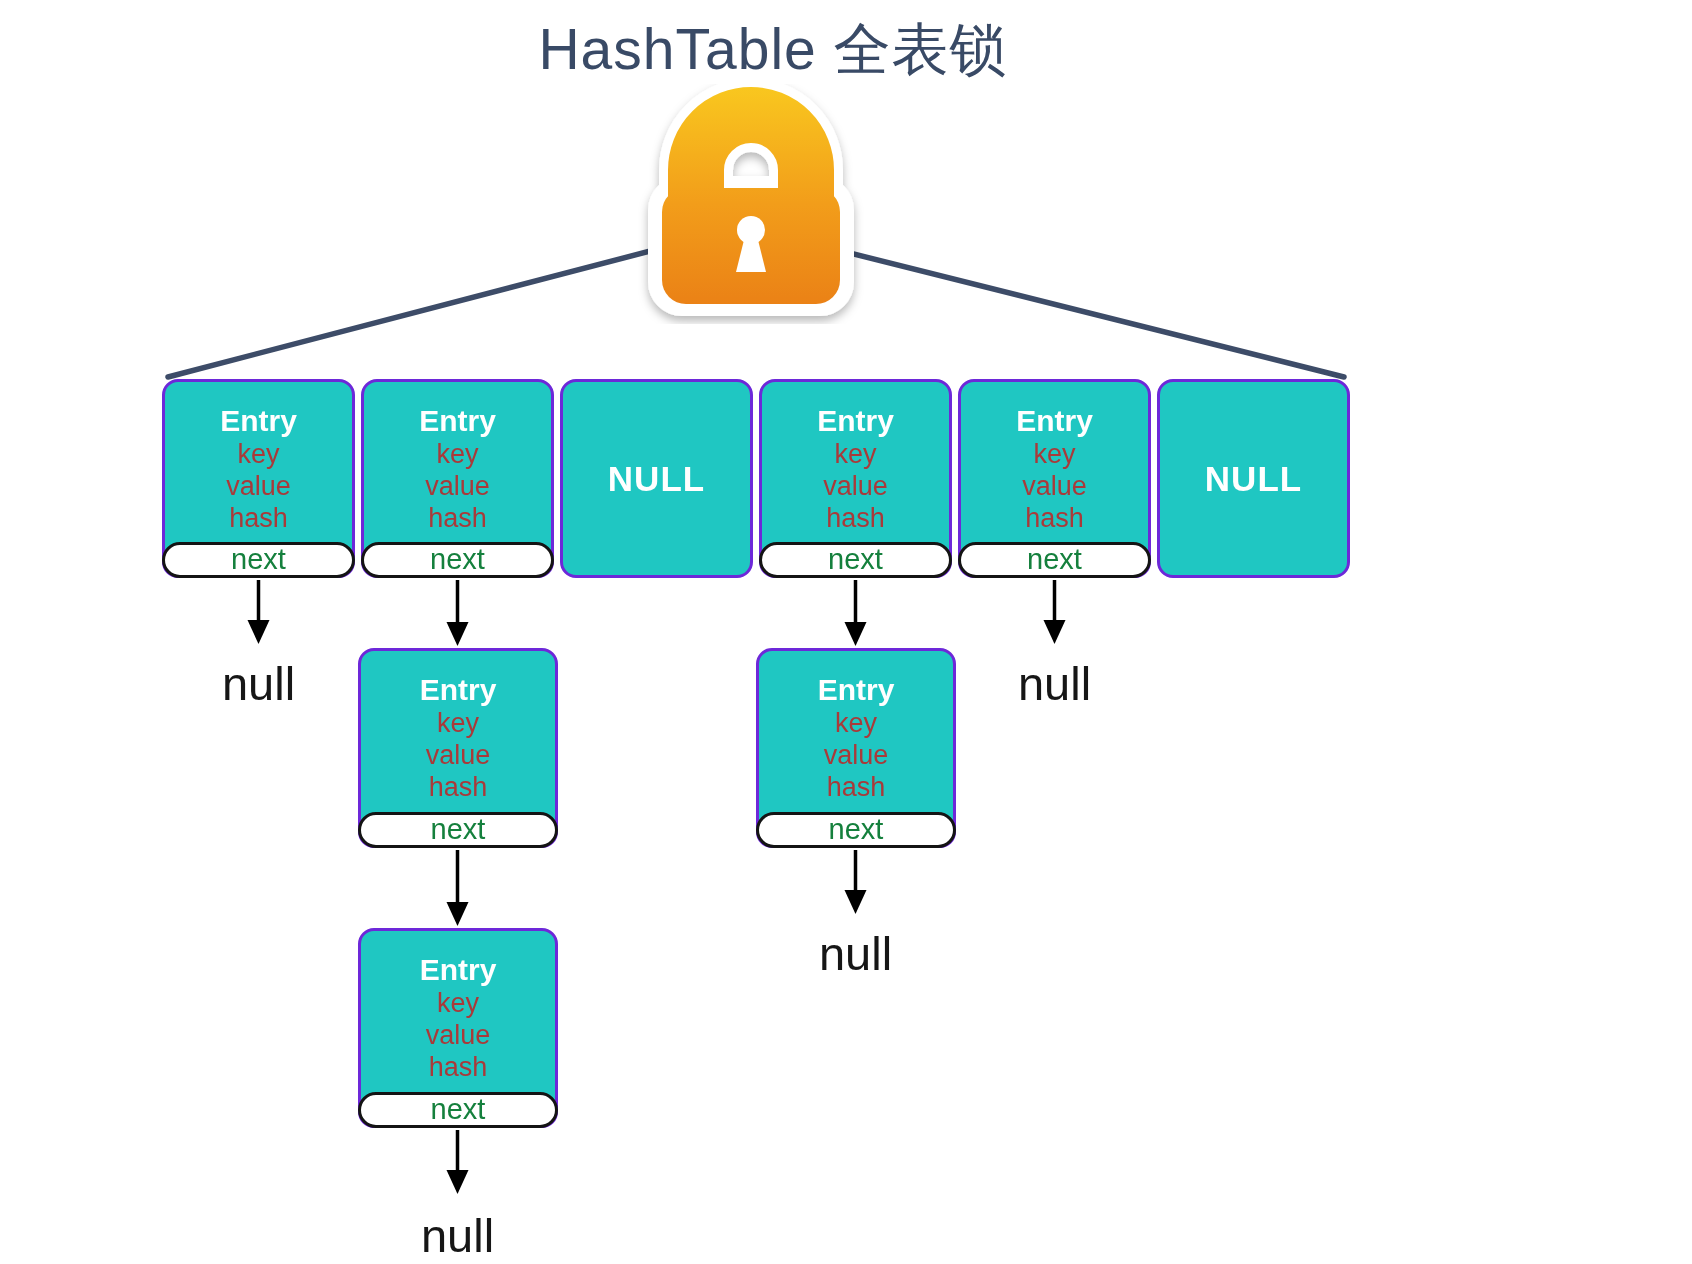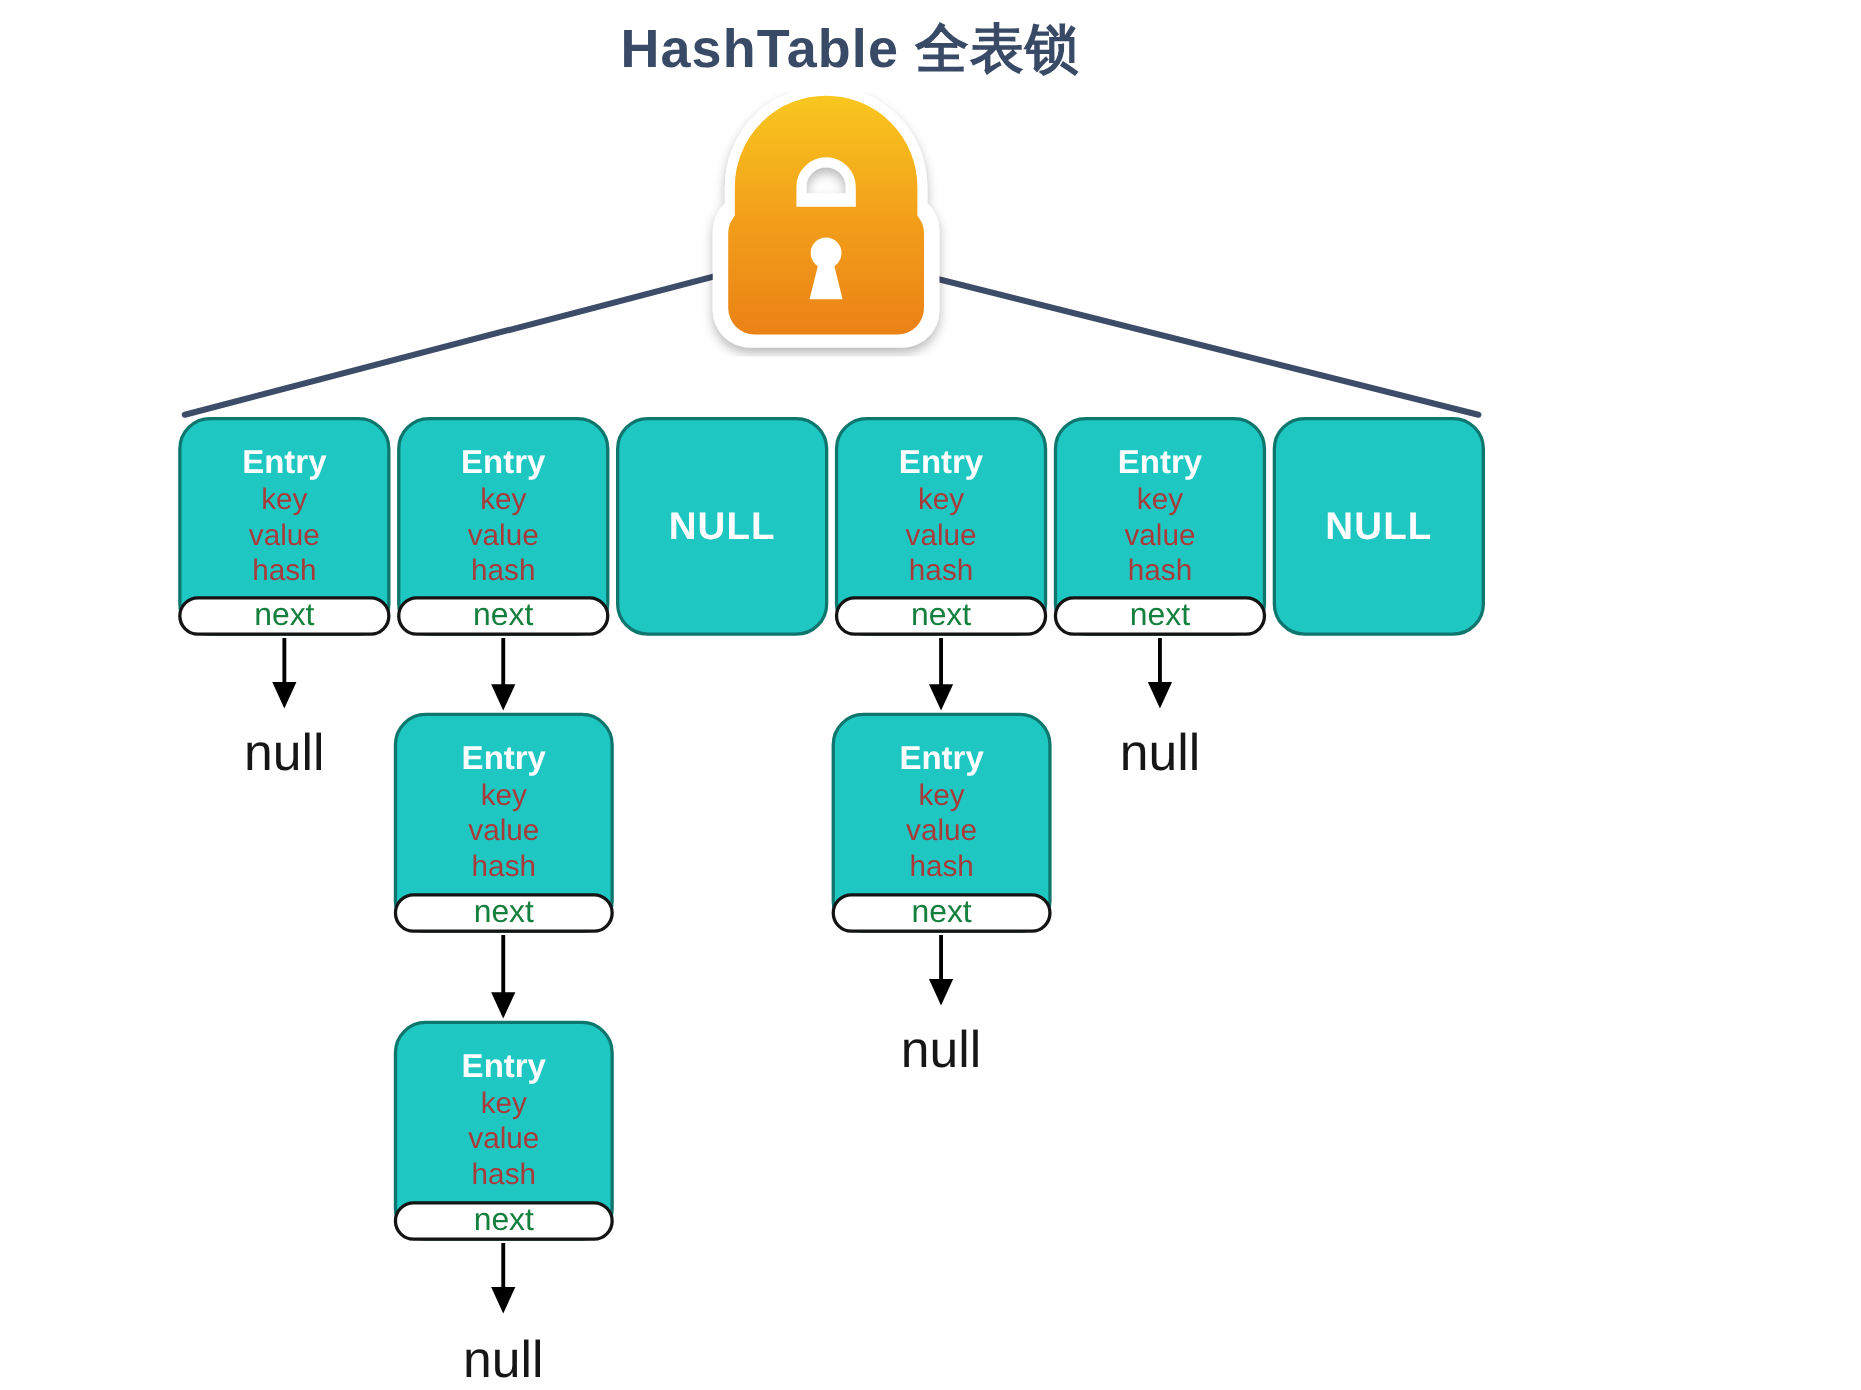--- a/index.html
+++ b/index.html
@@ -2,26 +2,26 @@
 <html><head>
 <meta charset="utf-8">
 <style>
   html,body{margin:0;padding:0;background:#ffffff;}
   #canvas{
     position:relative;width:1692px;height:1264px;overflow:hidden;
     font-family:"Liberation Sans",sans-serif;background:#ffffff;
   }
   .page-title{
     position:absolute;top:12px;left:773px;transform:translateX(-50%);
-    font-size:49px;font-weight:bold;color:#394a66;white-space:nowrap;letter-spacing:1px;
+    font-size:57px;font-weight:normal;color:#394a66;white-space:nowrap;letter-spacing:1px;
   }
   #conn{position:absolute;left:0;top:0;z-index:1;}
   .box{
     position:absolute;box-sizing:border-box;z-index:2;
-    background:#1fc7c2;border:3px solid #0f766e;border-radius:29px;
+    background:#1fc7c2;border:3px solid #6d28d9;border-radius:16px;
   }
   .etitle{
     margin-top:22px;text-align:center;color:#ffffff;
     font-size:30px;font-weight:bold;line-height:34px;
   }
   .efield{
     text-align:center;color:#a93a3a;font-size:27px;line-height:32px;
   }
   .pill{
     position:absolute;left:-3px;right:-3px;bottom:-3px;height:36px;box-sizing:border-box;

